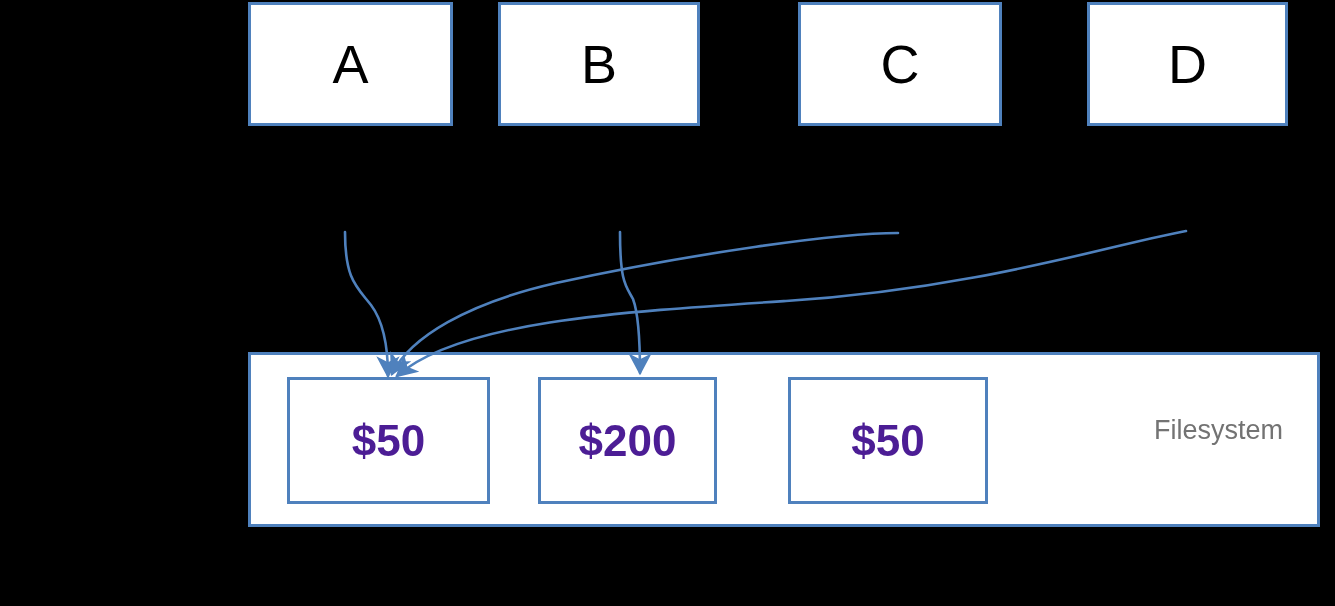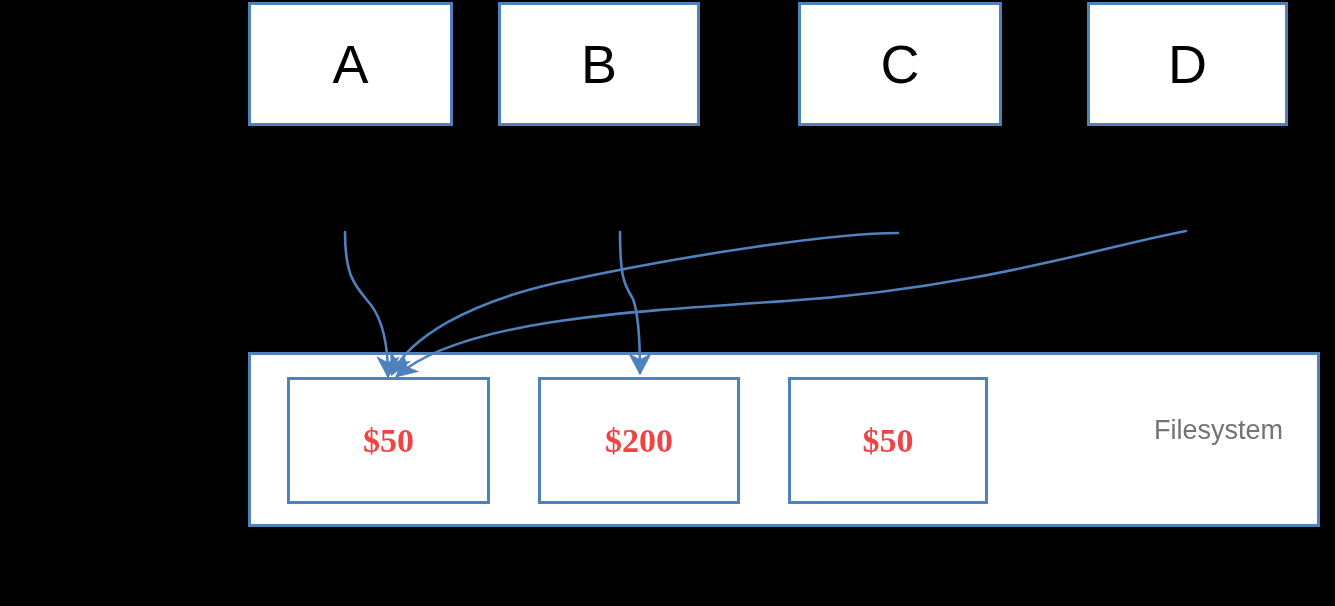--- a/index.html
+++ b/index.html
@@ -41,25 +41,24 @@
   .fs-block {
     position: absolute;
     box-sizing: border-box;
     background: #FFFFFF;
     border: 3px solid #4F81BD;
     display: flex;
     align-items: center;
     justify-content: center;
   }
   .fs-block-label {
-    color: #ef4444;
-    font-size: 34px;
+    color: #4c1d95;
+    font-size: 44px;
     font-weight: 700;
     line-height: 1;
-    font-family: Liberation Serif, serif;
   }
   .fs-name {
     position: absolute;
     color: #737373;
     font-size: 27px;
     font-weight: 400;
     line-height: 1;
     white-space: nowrap;
   }
   #arrow-layer {
@@ -91,21 +90,21 @@
   <div class="node-box" style="left:1087px; top:2px; width:201px; height:124px;">
     <span class="node-label">D</span>
   </div>
 
   <div class="fs-container" style="left:248px; top:352px; width:1072px; height:175px;">
 
     <div class="fs-block" style="left:36px; top:22px; width:203px; height:127px;">
       <span class="fs-block-label">$50</span>
     </div>
 
-    <div class="fs-block" style="left:287px; top:22px; width:202px; height:127px;">
+    <div class="fs-block" style="left:287px; top:22px; width:179px; height:127px;">
       <span class="fs-block-label">$200</span>
     </div>
 
     <div class="fs-block" style="left:537px; top:22px; width:200px; height:127px;">
       <span class="fs-block-label">$50</span>
     </div>
 
     <span class="fs-name" style="left:903px; top:62px;">Filesystem</span>
   </div>
 

